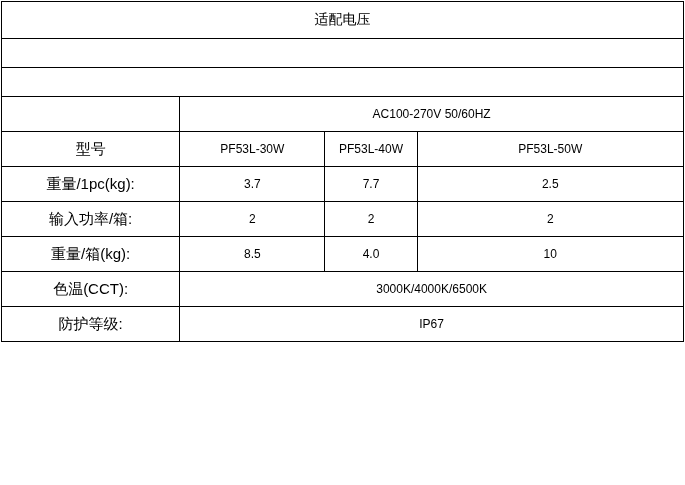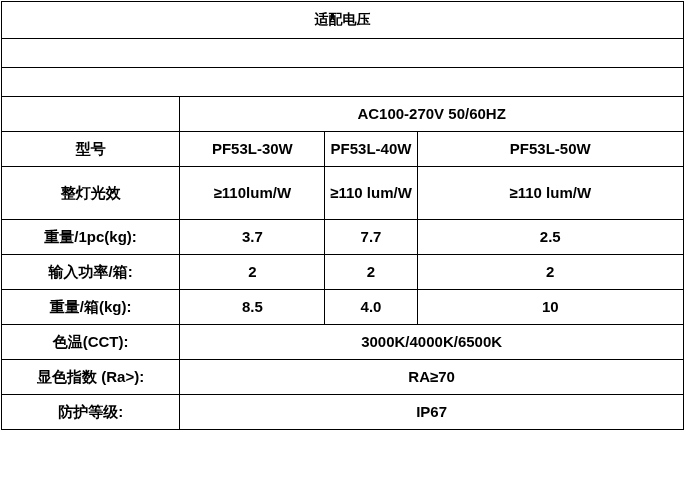--- a/index.html
+++ b/index.html
@@ -12,21 +12,20 @@
     height: 485px;
     font-family: "Liberation Sans", "DejaVu Sans", sans-serif;
     color: #000000;
     overflow: hidden;
   }
   #spec-sheet {
     width: 685px;
     height: 352px;
     box-sizing: border-box;
     position: relative;
-    font-weight: bold;
   }
   table.spec {
     border-collapse: collapse;
     table-layout: fixed;
     width: 683px;
     margin: 1px 0 0 1px;
     font-size: 13px;
   }
   table.spec td {
     border: 1px solid #000000;
@@ -46,21 +45,21 @@
   .r-std td {
     height: 28px;
   }
   .r-eff td {
     height: 46px;
   }
   .label {
     font-size: 15px;
   }
   .val {
-    font-size: 15px;
+    font-size: 12px;
   }
   .nowrap {
     white-space: nowrap;
   }
   .two-line {
     line-height: 1.5;
   }
 </style>
 </head>
 <body>
@@ -86,26 +85,20 @@
       <tr class="r-std">
         <td class="label"></td>
         <td class="val" colspan="3">AC100-270V 50/60HZ</td>
       </tr>
       <tr class="r-std">
         <td class="label">型号</td>
         <td class="val">PF53L-30W</td>
         <td class="val">PF53L-40W</td>
         <td class="val">PF53L-50W</td>
       </tr>
-      <tr class="r-eff">
-        <td class="label">整灯光效</td>
-        <td class="val nowrap">≥110lum/W</td>
-        <td class="val two-line">≥110 lum/W</td>
-        <td class="val nowrap">≥110 lum/W</td>
-      </tr>
       <tr class="r-std">
         <td class="label">重量/1pc(kg):</td>
         <td class="val">3.7</td>
         <td class="val">7.7</td>
         <td class="val">2.5</td>
       </tr>
       <tr class="r-std">
         <td class="label">输入功率/箱:</td>
         <td class="val">2</td>
         <td class="val">2</td>
@@ -115,23 +108,19 @@
         <td class="label">重量/箱(kg):</td>
         <td class="val">8.5</td>
         <td class="val">4.0</td>
         <td class="val">10</td>
       </tr>
       <tr class="r-std">
         <td class="label">色温(CCT):</td>
         <td class="val" colspan="3">3000K/4000K/6500K</td>
       </tr>
       <tr class="r-std">
-        <td class="label">显色指数 (Ra&gt;):</td>
-        <td class="val" colspan="3">RA≥70</td>
-      </tr>
-      <tr class="r-std">
         <td class="label">防护等级:</td>
         <td class="val" colspan="3">IP67</td>
       </tr>
 
     </tbody>
   </table>
 </div>
 
 </body></html>

